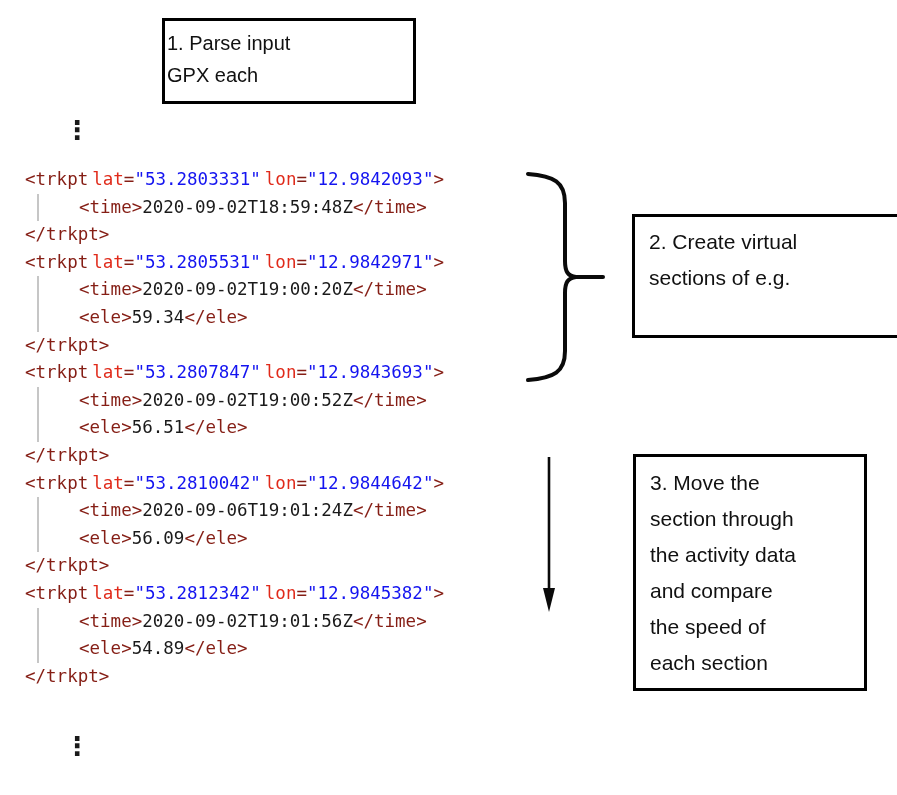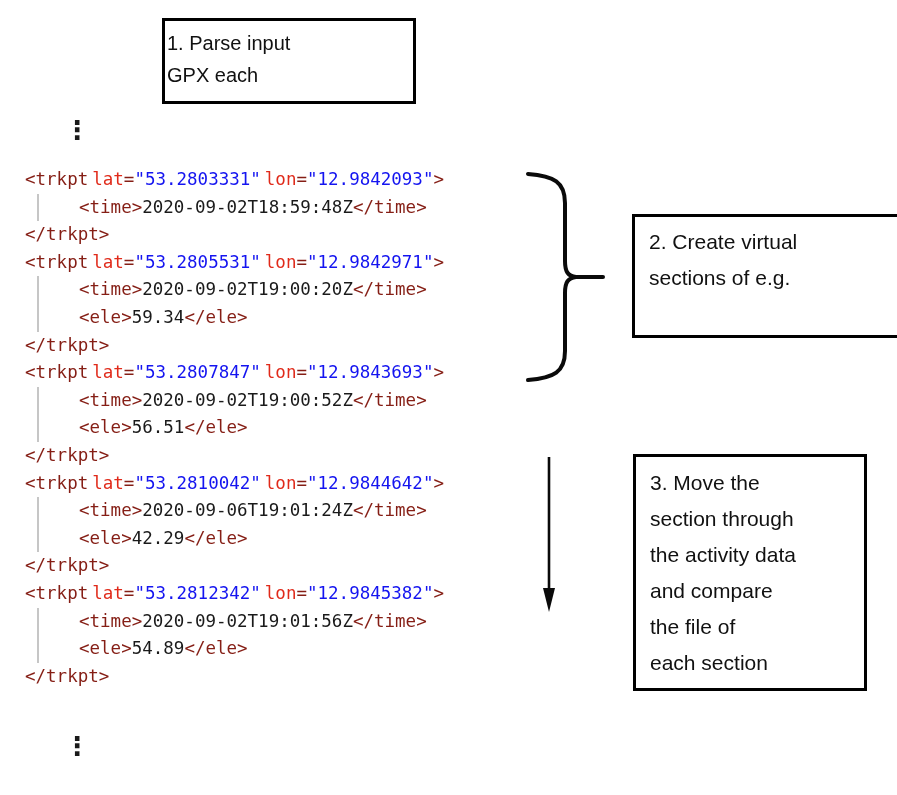--- a/index.html
+++ b/index.html
@@ -74,21 +74,21 @@
       <div class="code-line"><span class="tok-tag">&lt;time&gt;</span><span class="tok-txt">2020-09-02T19:00:52Z</span><span class="tok-tag">&lt;/time&gt;</span></div>
       <div class="code-line"><span class="tok-tag">&lt;ele&gt;</span><span class="tok-txt">56.51</span><span class="tok-tag">&lt;/ele&gt;</span></div>
     </div>
     <div class="code-line"><span class="tok-tag">&lt;/trkpt&gt;</span></div>
   </div>
 
   <div class="trkpt-block">
     <div class="code-line"><span class="tok-tag">&lt;trkpt</span><span class="tok-attr ml2">lat</span><span class="tok-tag">=</span><span class="tok-val">"</span><span class="tok-val">53.2810042</span><span class="tok-val">"</span><span class="tok-attr ml2">lon</span><span class="tok-tag">=</span><span class="tok-val">"</span><span class="tok-val">12.9844642</span><span class="tok-val">"</span><span class="tok-tag">&gt;</span></div>
     <div class="inner">
       <div class="code-line"><span class="tok-tag">&lt;time&gt;</span><span class="tok-txt">2020-09-06T19:01:24Z</span><span class="tok-tag">&lt;/time&gt;</span></div>
-      <div class="code-line"><span class="tok-tag">&lt;ele&gt;</span><span class="tok-txt">42.29</span><span class="tok-tag">&lt;/ele&gt;</span></div>
+      <div class="code-line"><span class="tok-tag">&lt;ele&gt;</span><span class="tok-txt">56.09</span><span class="tok-tag">&lt;/ele&gt;</span></div>
     </div>
     <div class="code-line"><span class="tok-tag">&lt;/trkpt&gt;</span></div>
   </div>
 
   <div class="trkpt-block">
     <div class="code-line"><span class="tok-tag">&lt;trkpt</span><span class="tok-attr ml2">lat</span><span class="tok-tag">=</span><span class="tok-val">"</span><span class="tok-val">53.2812342</span><span class="tok-val">"</span><span class="tok-attr ml2">lon</span><span class="tok-tag">=</span><span class="tok-val">"</span><span class="tok-val">12.9845382</span><span class="tok-val">"</span><span class="tok-tag">&gt;</span></div>
     <div class="inner">
       <div class="code-line"><span class="tok-tag">&lt;time&gt;</span><span class="tok-txt">2020-09-02T19:01:56Z</span><span class="tok-tag">&lt;/time&gt;</span></div>
       <div class="code-line"><span class="tok-tag">&lt;ele&gt;</span><span class="tok-txt">54.89</span><span class="tok-tag">&lt;/ele&gt;</span></div>
     </div>
@@ -110,19 +110,19 @@
   <svg id="arrow" class="anno" width="18" height="160" viewBox="0 0 18 160">
     <line x1="9" y1="2" x2="9" y2="137" stroke="#0a0a0a" stroke-width="2.6"></line>
     <polygon points="3,133 15,133 9,157" fill="#0a0a0a"></polygon>
   </svg>
 
   <div id="box3" class="step-box">
     <div class="bline">3. Move the</div>
     <div class="bline">section through</div>
     <div class="bline">the activity data</div>
     <div class="bline">and compare</div>
-    <div class="bline">the file of</div>
+    <div class="bline">the speed of</div>
     <div class="bline">each section</div>
   </div>
 
   <div id="ellipsis-bottom" class="vellipsis">⋮</div>
 
 </div>
 
 </body></html>

